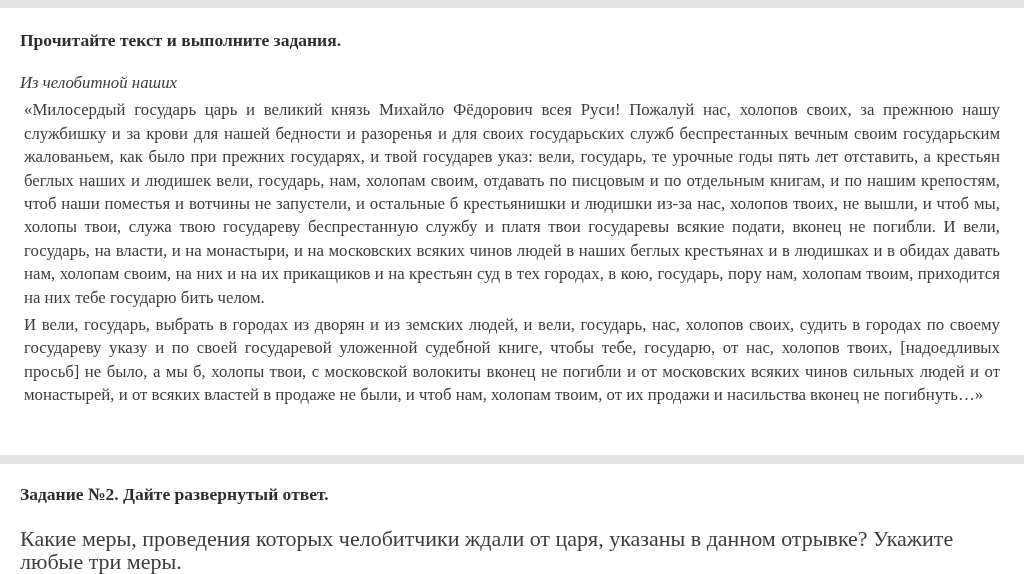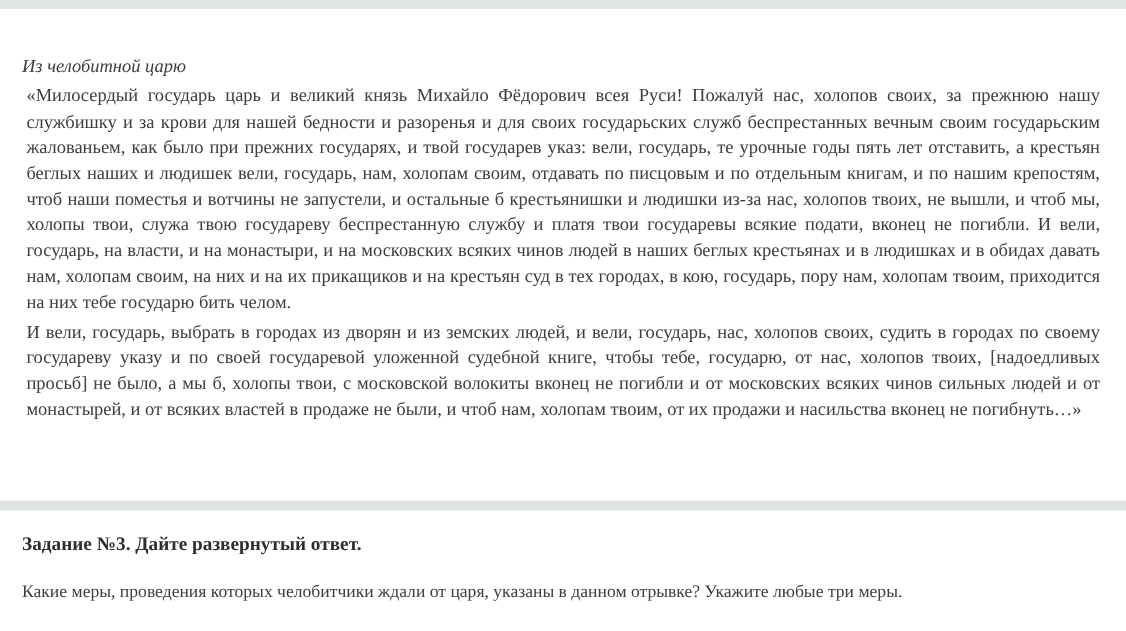--- a/index.html
+++ b/index.html
@@ -57,36 +57,37 @@
   }
   .task-heading {
     margin: 0;
     font-size: 17.5px;
     font-weight: bold;
     line-height: 23px;
     color: #2e2e2e;
   }
   .task-question {
     margin: 21px 0 0 0;
-    font-size: 16px;
+    font-size: 22px;
     line-height: 23.4px;
   }
 </style>
 </head>
 <body>
 
 <div class="top-bar"></div>
 
 <main class="content">
+  <h1 class="instruction-heading">Прочитайте текст и выполните задания.</h1>
 
   <div class="passage-block">
-    <p class="source-caption">Из челобитной царю</p>
+    <p class="source-caption">Из челобитной наших</p>
     <p class="passage-paragraph">«Милосердый государь царь и великий князь Михайло Фёдорович всея Руси! Пожалуй нас, холопов своих, за прежнюю нашу службишку и за крови для нашей бедности и разоренья и для своих государьских служб беспрестанных вечным своим государьским жалованьем, как было при прежних государях, и твой государев указ: вели, государь, те урочные годы пять лет отставить, а крестьян беглых наших и людишек вели, государь, нам, холопам своим, отдавать по писцовым и по отдельным книгам, и по нашим крепостям, чтоб наши поместья и вотчины не запустели, и остальные б крестьянишки и людишки из-за нас, холопов твоих, не вышли, и чтоб мы, холопы твои, служа твою государеву беспрестанную службу и платя твои государевы всякие подати, вконец не погибли. И вели, государь, на власти, и на монастыри, и на московских всяких чинов людей в наших беглых крестьянах и в людишках и в обидах давать нам, холопам своим, на них и на их прикащиков и на крестьян суд в тех городах, в кою, государь, пору нам, холопам твоим, приходится на них тебе государю бить челом.</p>
     <p class="passage-paragraph">И вели, государь, выбрать в городах из дворян и из земских людей, и вели, государь, нас, холопов своих, судить в городах по своему государеву указу и по своей государевой уложенной судебной книге, чтобы тебе, государю, от нас, холопов твоих, [надоедливых просьб] не было, а мы б, холопы твои, с московской волокиты вконец не погибли и от московских всяких чинов сильных людей и от монастырей, и от всяких властей в продаже не были, и чтоб нам, холопам твоим, от их продажи и насильства вконец не погибнуть…»</p>
   </div>
 </main>
 
 <div class="section-divider"></div>
 
 <section class="task-section">
-  <h2 class="task-heading">Задание №3. Дайте развернутый ответ.</h2>
+  <h2 class="task-heading">Задание №2. Дайте развернутый ответ.</h2>
   <p class="task-question">Какие меры, проведения которых челобитчики ждали от царя, указаны в данном отрывке? Укажите любые три меры.</p>
 </section>
 
 </body></html>

